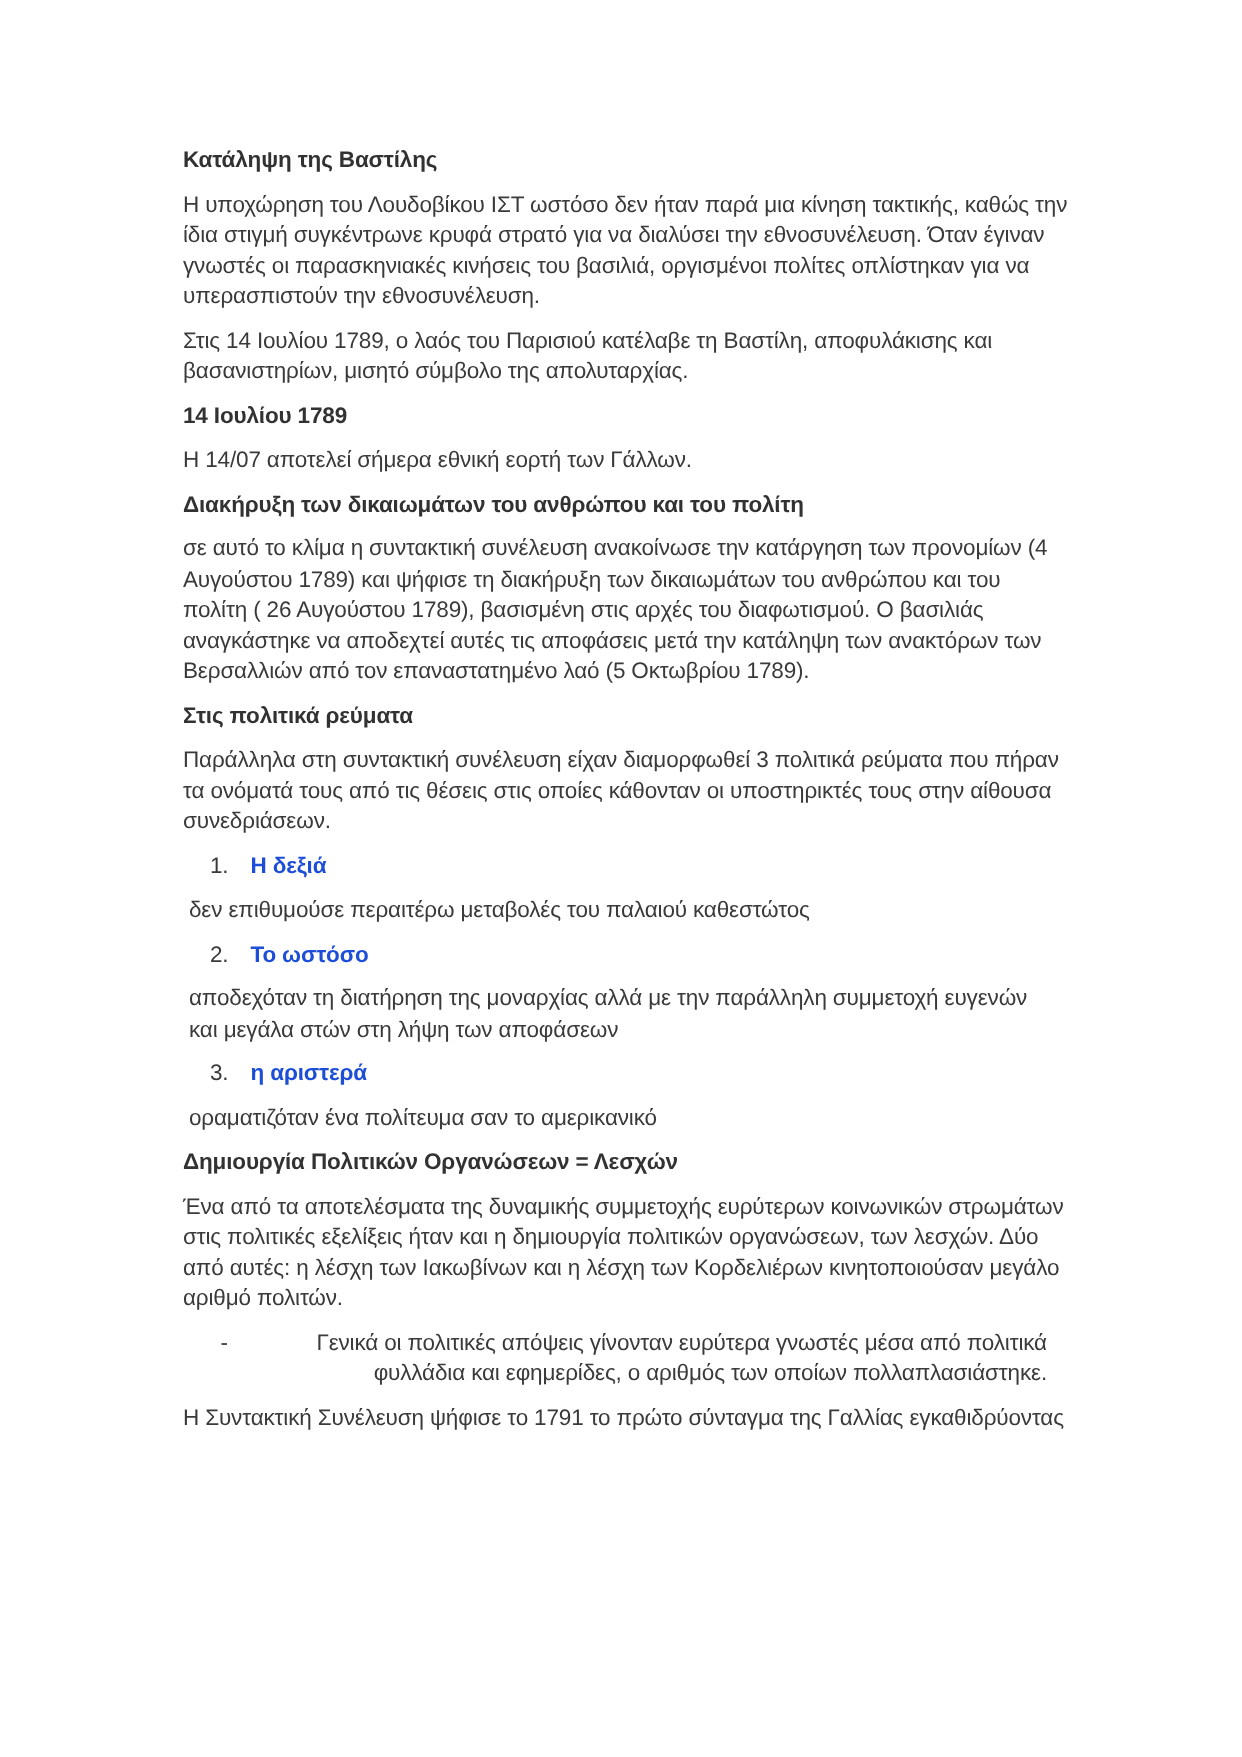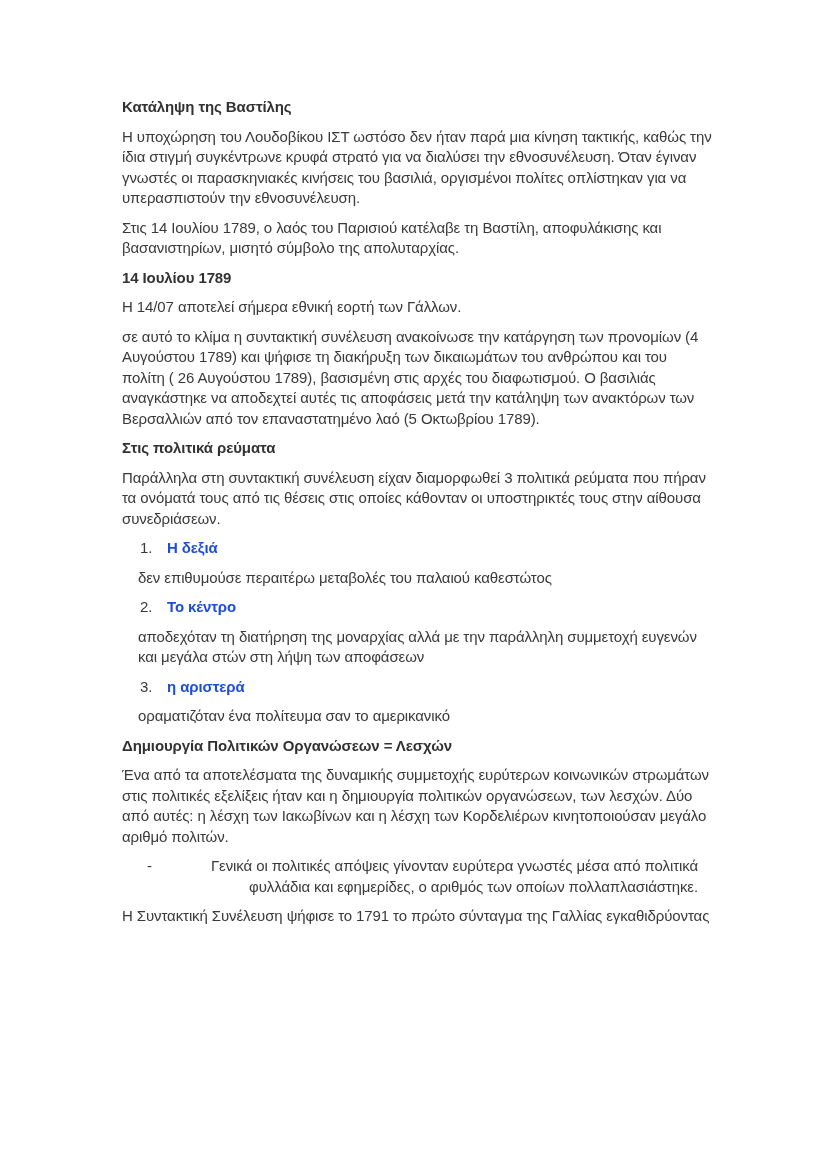--- a/index.html
+++ b/index.html
@@ -38,21 +38,21 @@
   }
   .list-item .marker {
     flex: none;
     width: 27px;
   }
   .list-item .title {
     font-weight: 700;
     color: #1d4ed8;
   }
   .list-para {
-    margin-left: 16px;
+    margin-left: 4px;
     max-width: 560px;
   }
   .bullet-item {
     display: flex;
     margin-left: 25px;
   }
   .bullet-item .marker {
     flex: none;
     width: 31px;
   }
@@ -61,31 +61,32 @@
 </head>
 <body>
 
 <div class="page">
   <div class="doc-body">
       <div class="heading">Κατάληψη της Βαστίλης</div>
       <p class="para">Η υποχώρηση του Λουδοβίκου ΙΣΤ ωστόσο δεν ήταν παρά μια κίνηση τακτικής, καθώς την ίδια στιγμή συγκέντρωνε κρυφά στρατό για να διαλύσει την εθνοσυνέλευση. Όταν έγιναν γνωστές οι παρασκηνιακές κινήσεις του βασιλιά, οργισμένοι πολίτες οπλίστηκαν για να υπερασπιστούν την εθνοσυνέλευση.</p>
       <p class="para">Στις 14 Ιουλίου 1789, ο λαός του Παρισιού κατέλαβε τη Βαστίλη, αποφυλάκισης και βασανιστηρίων, μισητό σύμβολο της απολυταρχίας.</p>
       <div class="heading">14 Ιουλίου 1789</div>
       <p class="para">Η 14/07 αποτελεί σήμερα εθνική εορτή των Γάλλων.</p>
+      <div class="heading">Διακήρυξη των δικαιωμάτων του ανθρώπου και του πολίτη</div>
       <p class="para">σε αυτό το κλίμα η συντακτική συνέλευση ανακοίνωσε την κατάργηση των προνομίων (4 Αυγούστου 1789) και ψήφισε τη διακήρυξη των δικαιωμάτων του ανθρώπου και του πολίτη ( 26 Αυγούστου 1789), βασισμένη στις αρχές του διαφωτισμού. Ο βασιλιάς αναγκάστηκε να αποδεχτεί αυτές τις αποφάσεις μετά την κατάληψη των ανακτόρων των Βερσαλλιών από τον επαναστατημένο λαό (5 Οκτωβρίου 1789).</p>
       <div class="heading">Στις πολιτικά ρεύματα</div>
       <p class="para">Παράλληλα στη συντακτική συνέλευση είχαν διαμορφωθεί 3 πολιτικά ρεύματα που πήραν τα ονόματά τους από τις θέσεις στις οποίες κάθονταν οι υποστηρικτές τους στην αίθουσα συνεδριάσεων.</p>
       <div class="list-item">
         <span class="marker">1.</span>
         <span class="title">Η δεξιά</span>
       </div>
       <p class="para list-para">δεν επιθυμούσε περαιτέρω μεταβολές του παλαιού καθεστώτος</p>
       <div class="list-item">
         <span class="marker">2.</span>
-        <span class="title">Το κέντρο</span>
+        <span class="title">Το ωστόσο</span>
       </div>
       <p class="para list-para">αποδεχόταν τη διατήρηση της μοναρχίας αλλά με την παράλληλη συμμετοχή ευγενών και μεγάλα στών στη λήψη των αποφάσεων</p>
       <div class="list-item">
         <span class="marker">3.</span>
         <span class="title">η αριστερά</span>
       </div>
       <p class="para list-para">οραματιζόταν ένα πολίτευμα σαν το αμερικανικό</p>
       <div class="heading">Δημιουργία Πολιτικών Οργανώσεων = Λεσχών</div>
       <p class="para">Ένα από τα αποτελέσματα της δυναμικής συμμετοχής ευρύτερων κοινωνικών στρωμάτων στις πολιτικές εξελίξεις ήταν και η δημιουργία πολιτικών οργανώσεων, των λεσχών. Δύο από αυτές: η λέσχη των Ιακωβίνων και η λέσχη των Κορδελιέρων κινητοποιούσαν μεγάλο αριθμό πολιτών.</p>
       <div class="bullet-item">

